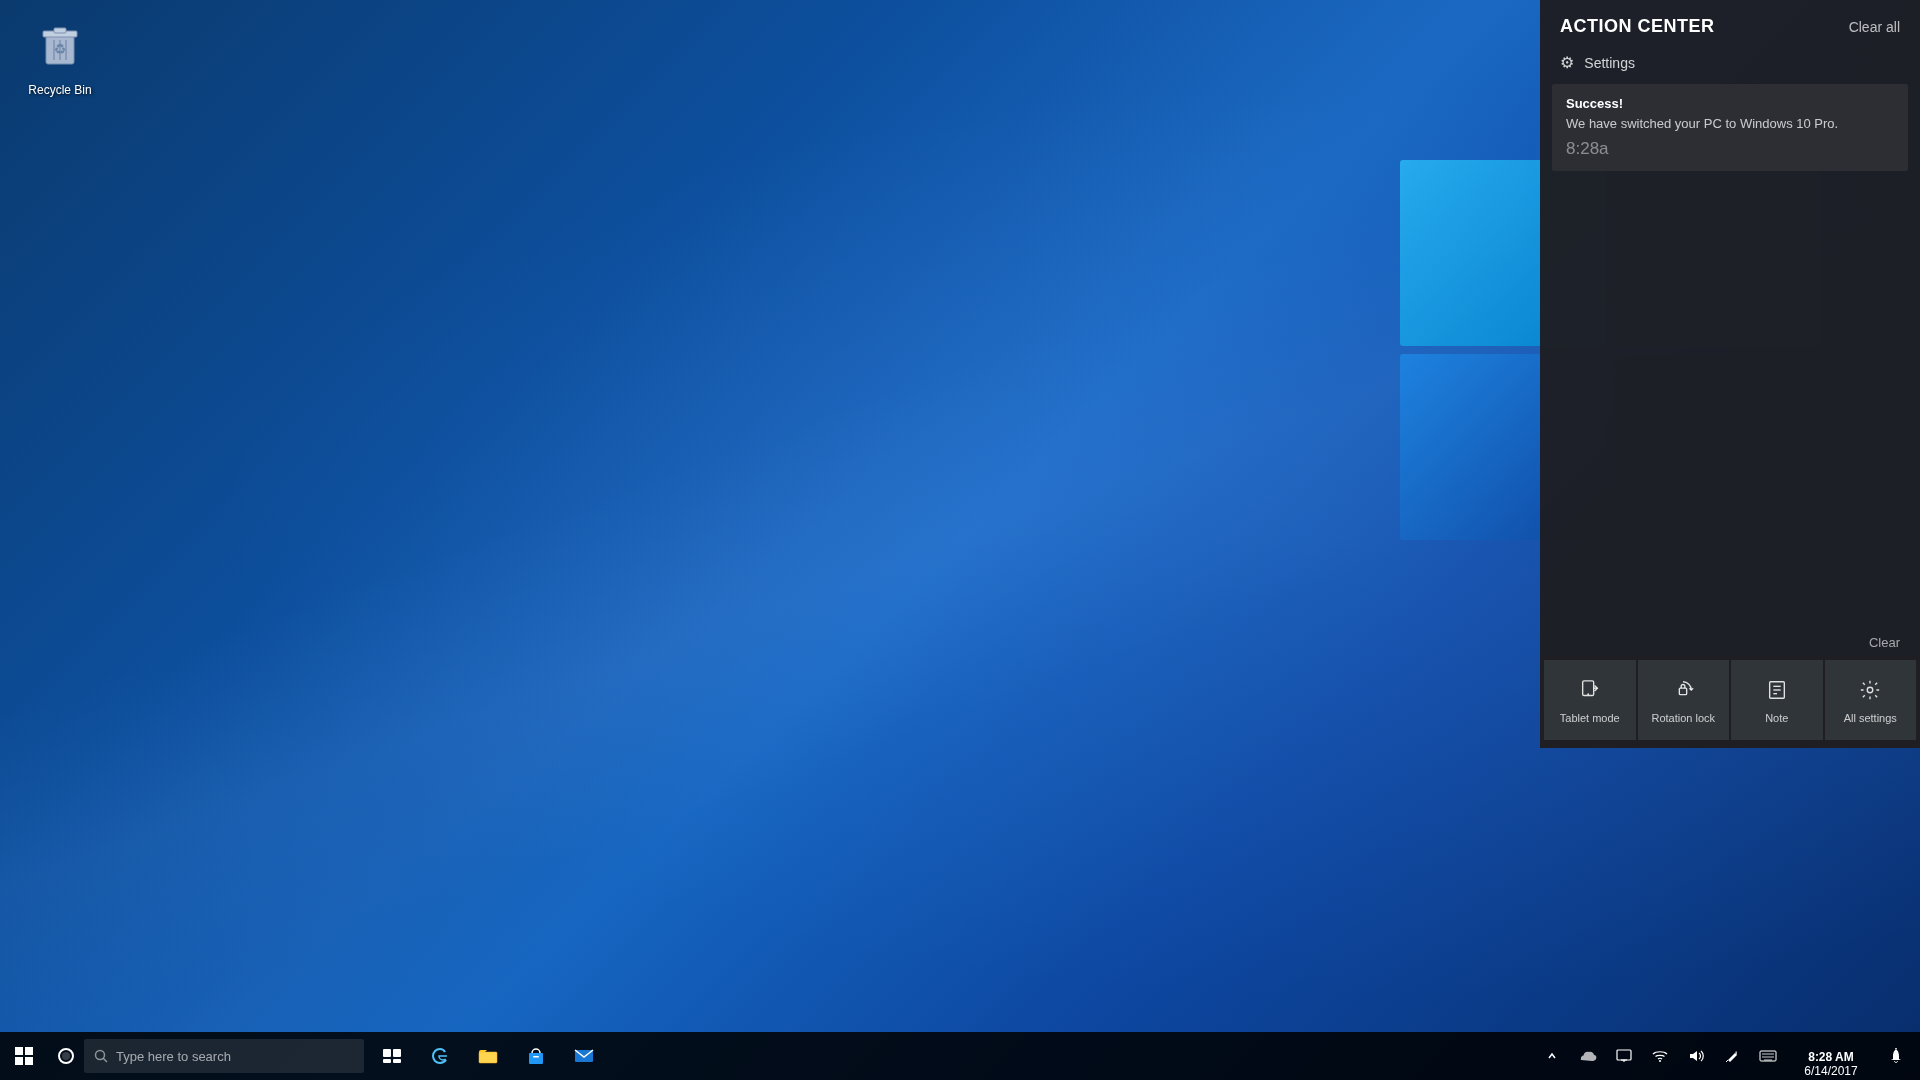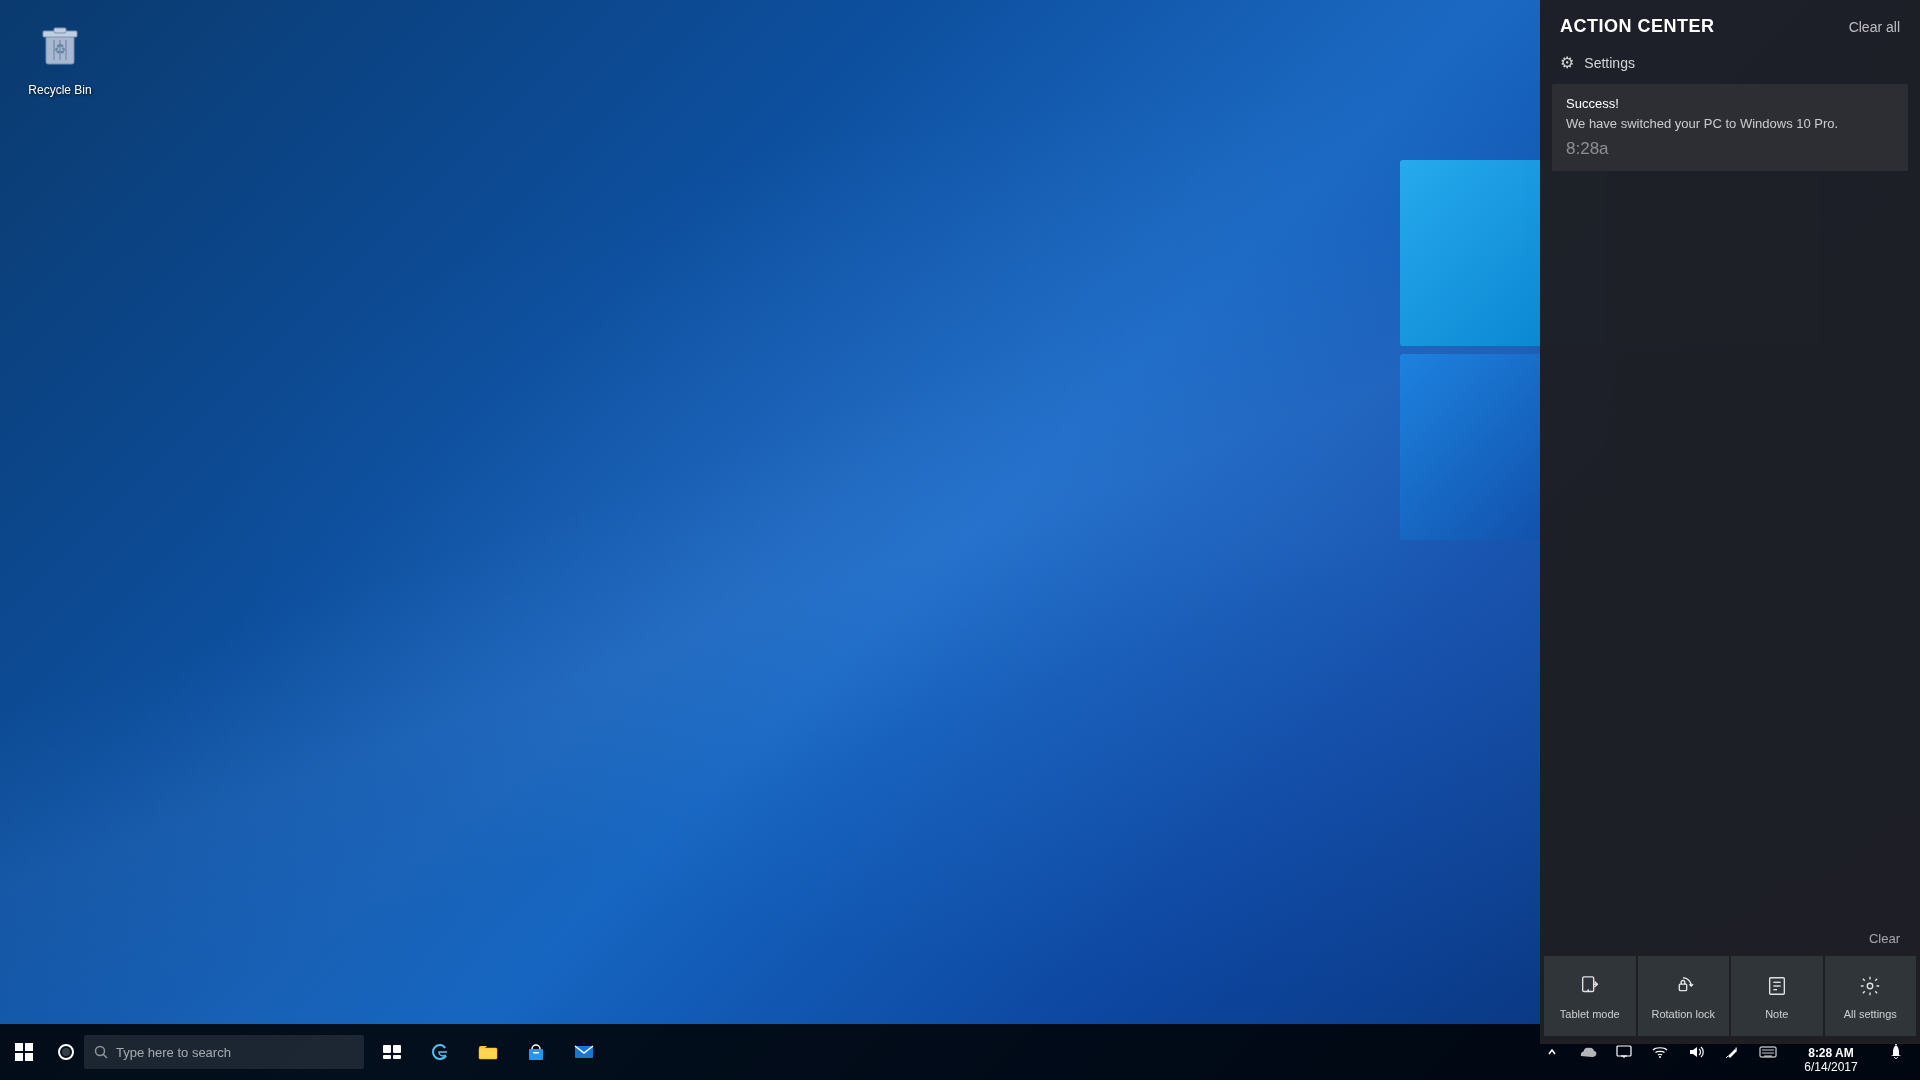--- a/index.html
+++ b/index.html
@@ -30,21 +30,21 @@
         linear-gradient(140deg, transparent 30%, rgba(80,140,220,0.1) 45%, transparent 55%);
       pointer-events: none;
     }
 
     
     #taskbar {
       position: absolute;
       bottom: 0;
       left: 0;
       width: 100%;
-      height: 56px;
+      height: 48px;
       background: rgba(0,0,0,0.85);
       display: flex;
       align-items: center;
       z-index: 100;
     }
 
     .taskbar-left {
       display: flex;
       align-items: center;
       gap: 0;
@@ -183,21 +183,21 @@
     .win-pane-tr { background: rgba(0,160,180,0.5); }
     .win-pane-bl { background: #0078d7; }
     .win-pane-br { background: rgba(0,100,140,0.4); }
 
     
     #action-center {
       position: absolute;
       top: 0;
       right: 0;
       width: 380px;
-      height: 1044px;
+      height: 748px;
       background: rgba(30,30,35,0.97);
       display: flex;
       flex-direction: column;
       z-index: 200;
     }
 
     .ac-header {
       display: flex;
       align-items: center;
       justify-content: space-between;
@@ -233,21 +233,21 @@
     .ac-notification {
       margin: 0 12px 8px 12px;
       padding: 12px 14px;
       background: rgba(50,50,55,0.8);
       border-radius: 2px;
       cursor: pointer;
     }
     .ac-notif-title {
       color: white;
       font-size: 13px;
-      font-weight: 400;
+      font-weight: 700;
       margin-bottom: 4px;
     }
     .ac-notif-body {
       color: rgba(255,255,255,0.75);
       font-size: 13px;
       line-height: 1.4;
     }
     .ac-notif-time {
       color: rgba(255,255,255,0.45);
       font-size: 17px;

